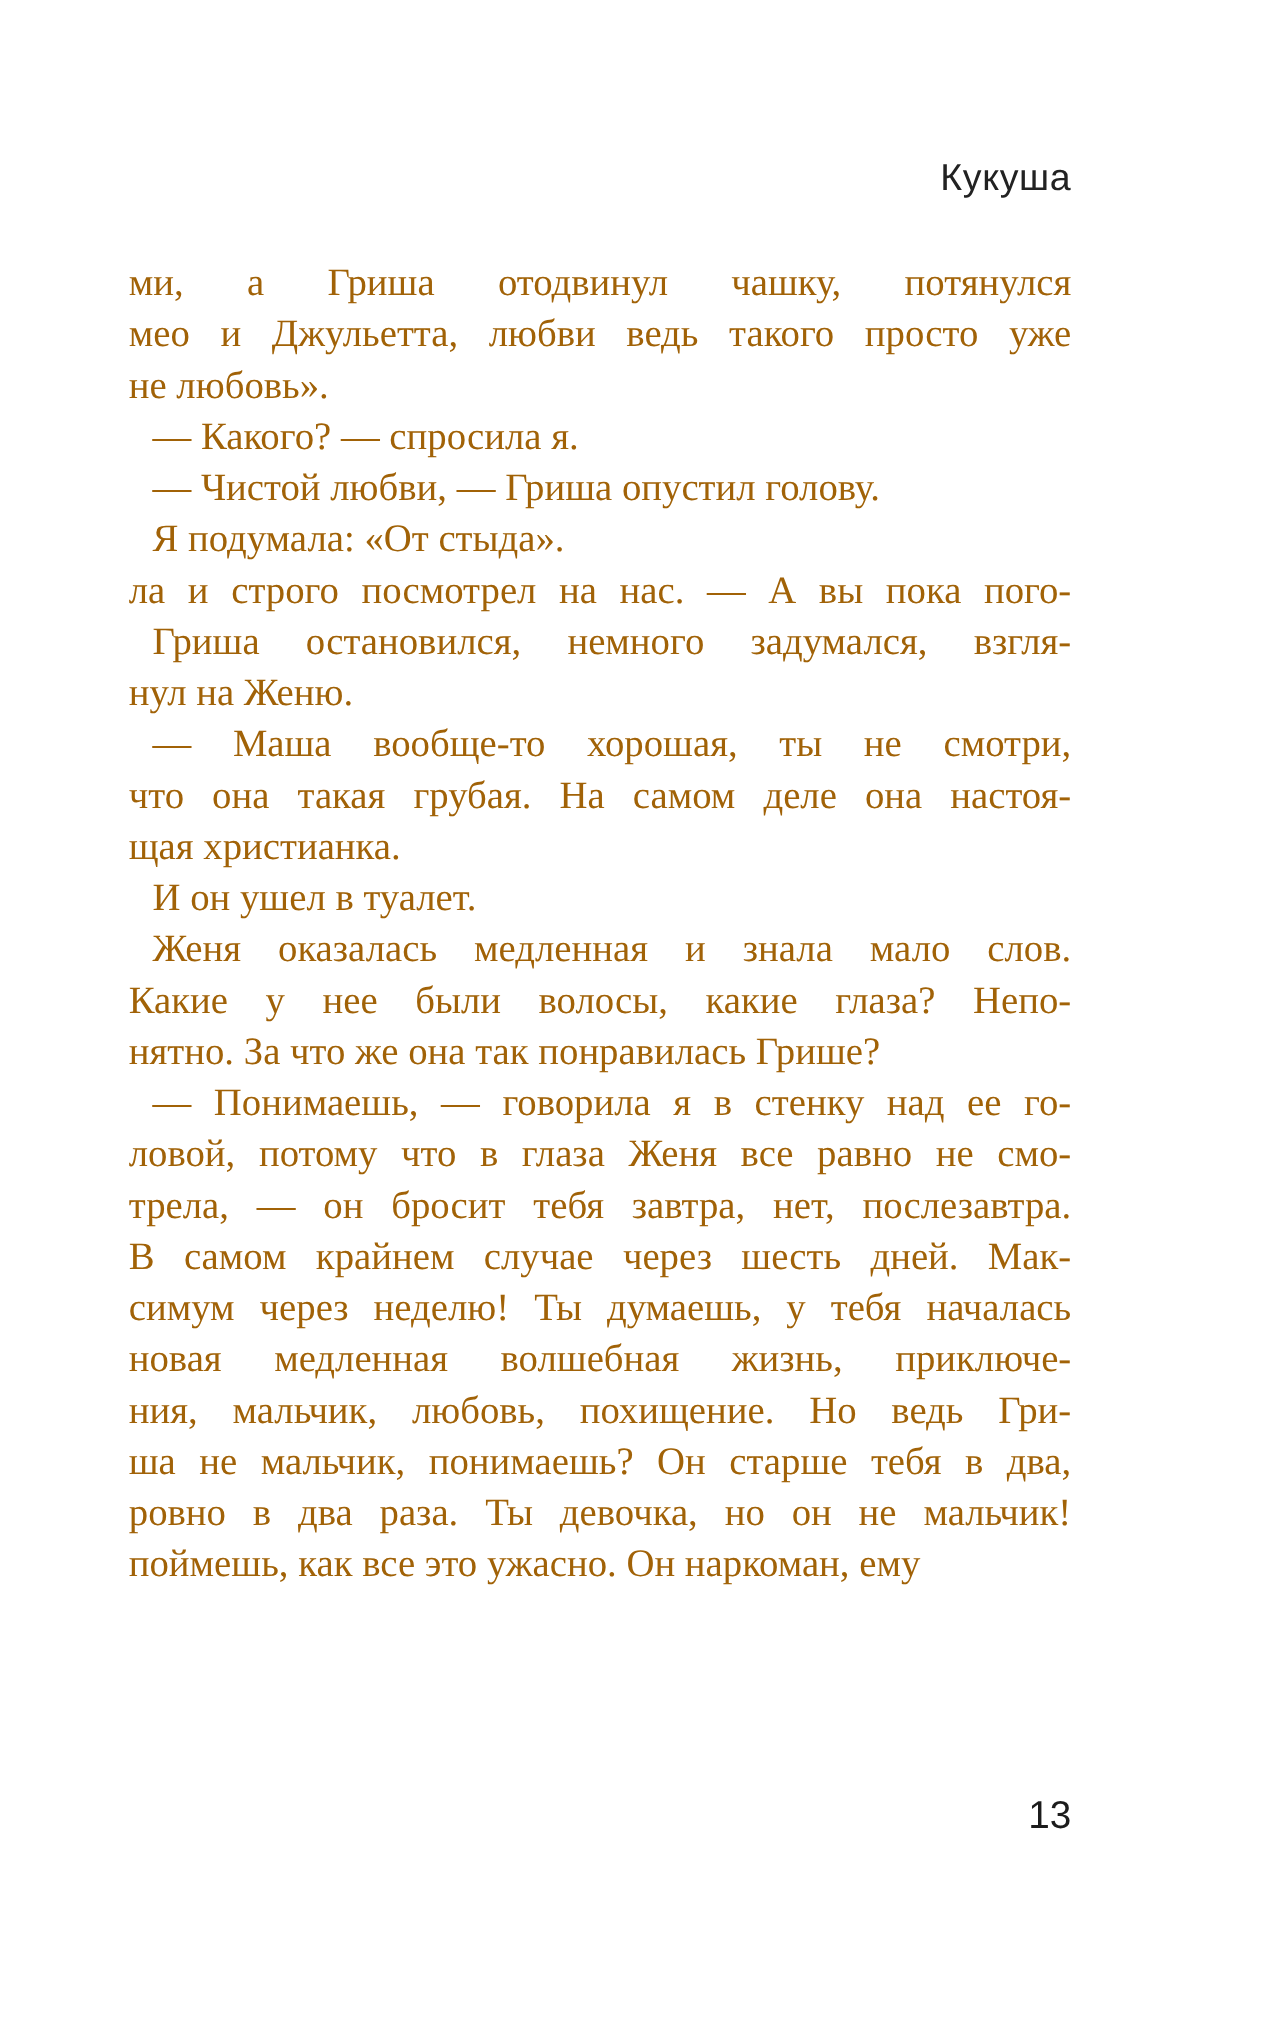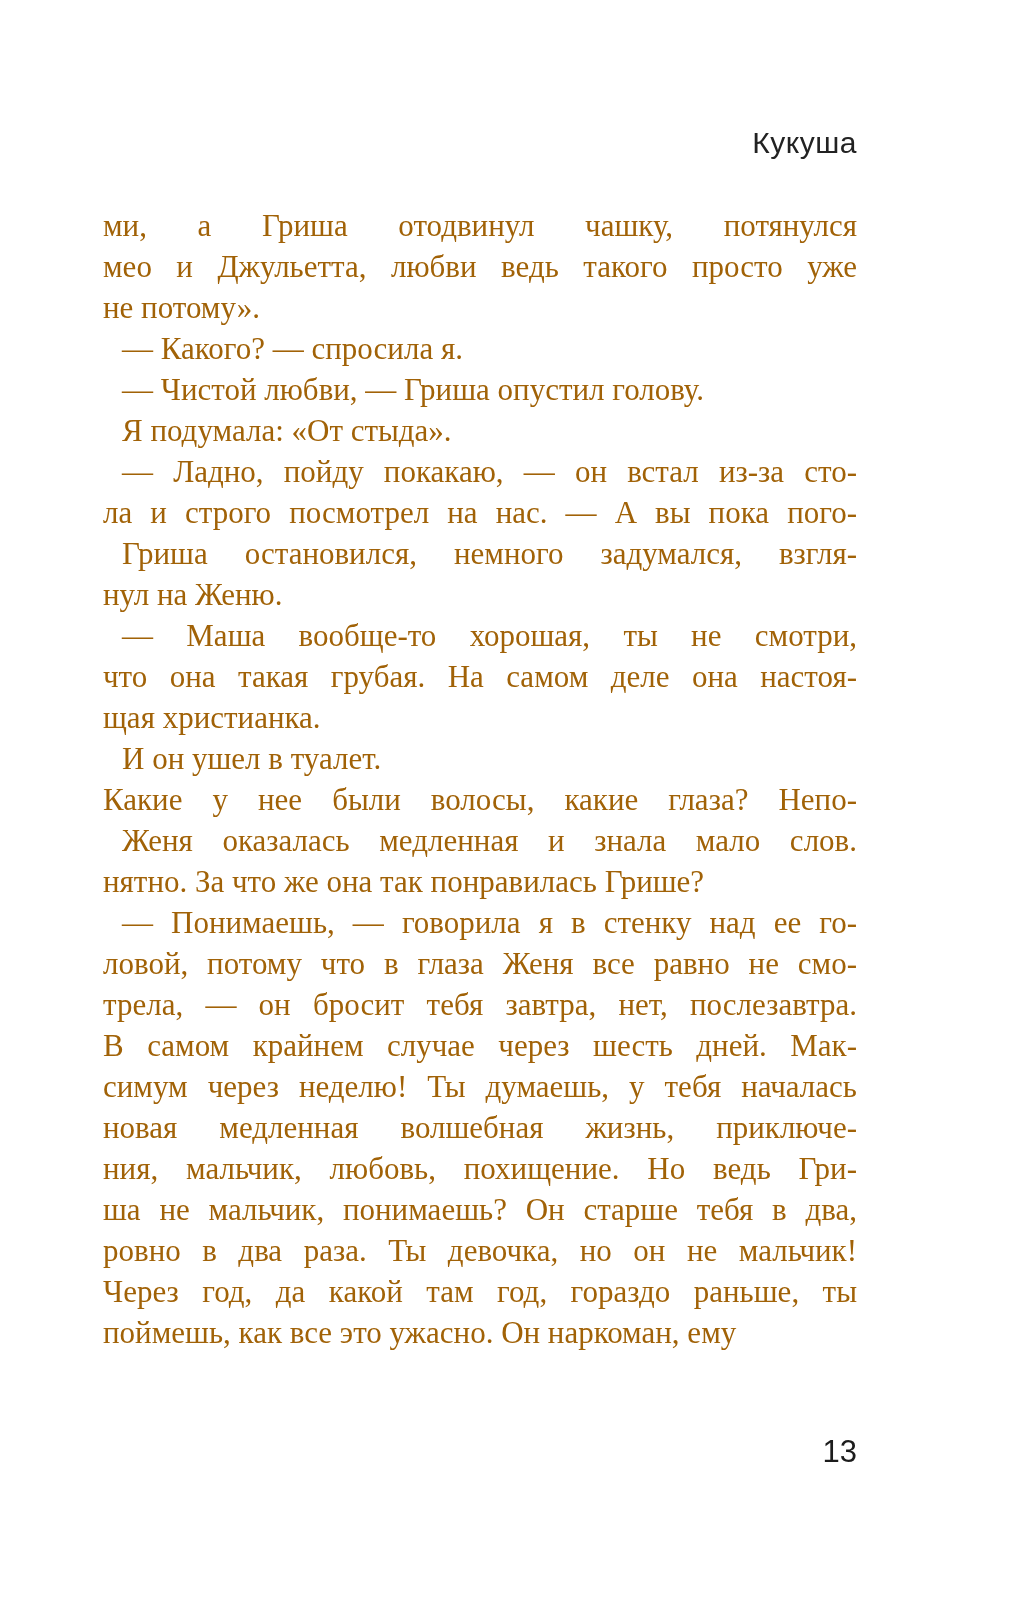--- a/index.html
+++ b/index.html
@@ -66,42 +66,40 @@
 </style>
 </head>
 <body>
 
 <div class="page">
   <div class="running-head">Кукуша</div>
 
   <div class="text-block">
       <div class="line">ми, а Гриша отодвинул чашку, потянулся</div>
       <div class="line">мео и Джульетта, любви ведь такого просто уже</div>
-      <div class="line last">не потому».</div>
+      <div class="line last">не любовь».</div>
       <div class="line last indent">— Какого? — спросила я.</div>
       <div class="line last indent">— Чистой любви, — Гриша опустил голову.</div>
       <div class="line last indent">Я подумала: «От стыда».</div>
-      <div class="line indent">— Ладно, пойду покакаю, — он встал из-за сто-</div>
       <div class="line">ла и строго посмотрел на нас. — А вы пока пого-</div>
       <div class="line indent">Гриша остановился, немного задумался, взгля-</div>
       <div class="line last">нул на Женю.</div>
       <div class="line indent">— Маша вообще-то хорошая, ты не смотри,</div>
       <div class="line">что она такая грубая. На самом деле она настоя-</div>
       <div class="line last">щая христианка.</div>
       <div class="line last indent">И он ушел в туалет.</div>
+      <div class="line indent">Женя оказалась медленная и знала мало слов.</div>
       <div class="line">Какие у нее были волосы, какие глаза? Непо-</div>
-      <div class="line indent">Женя оказалась медленная и знала мало слов.</div>
       <div class="line last">нятно. За что же она так понравилась Грише?</div>
       <div class="line indent">— Понимаешь, — говорила я в стенку над ее го-</div>
       <div class="line">ловой, потому что в глаза Женя все равно не смо-</div>
       <div class="line">трела, — он бросит тебя завтра, нет, послезавтра.</div>
       <div class="line">В самом крайнем случае через шесть дней. Мак-</div>
       <div class="line">симум через неделю! Ты думаешь, у тебя началась</div>
       <div class="line">новая медленная волшебная жизнь, приключе-</div>
       <div class="line">ния, мальчик, любовь, похищение. Но ведь Гри-</div>
       <div class="line">ша не мальчик, понимаешь? Он старше тебя в два,</div>
       <div class="line">ровно в два раза. Ты девочка, но он не мальчик!</div>
-      <div class="line">Через год, да какой там год, гораздо раньше, ты</div>
       <div class="line last">поймешь, как все это ужасно. Он наркоман, ему</div>
     </div>
 
   <div class="page-number">13</div>
 </div>
 
 </body></html>

